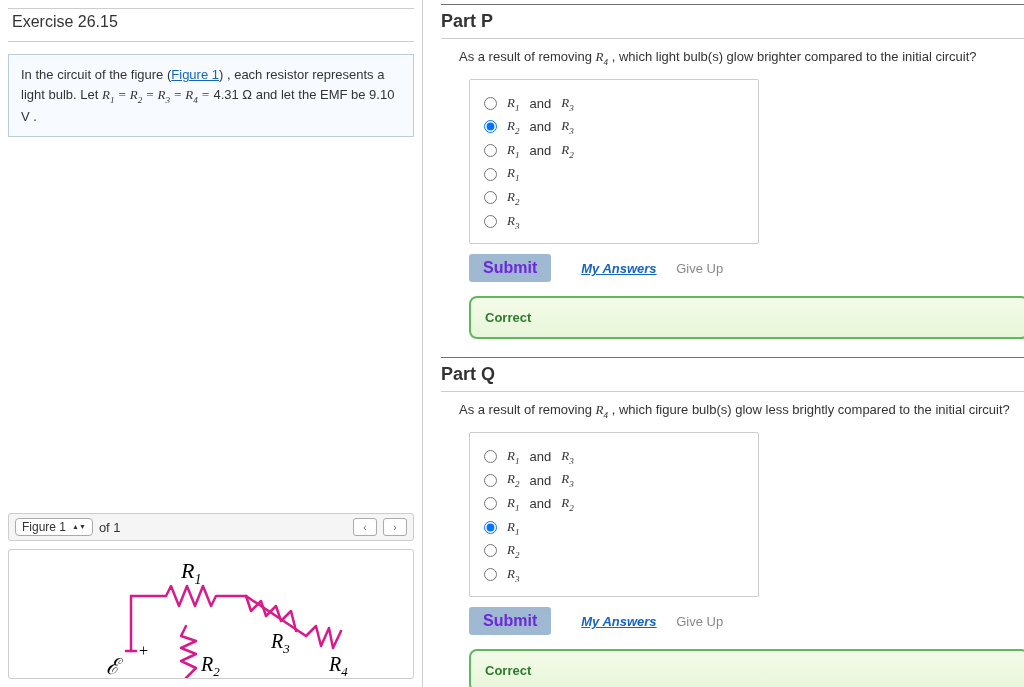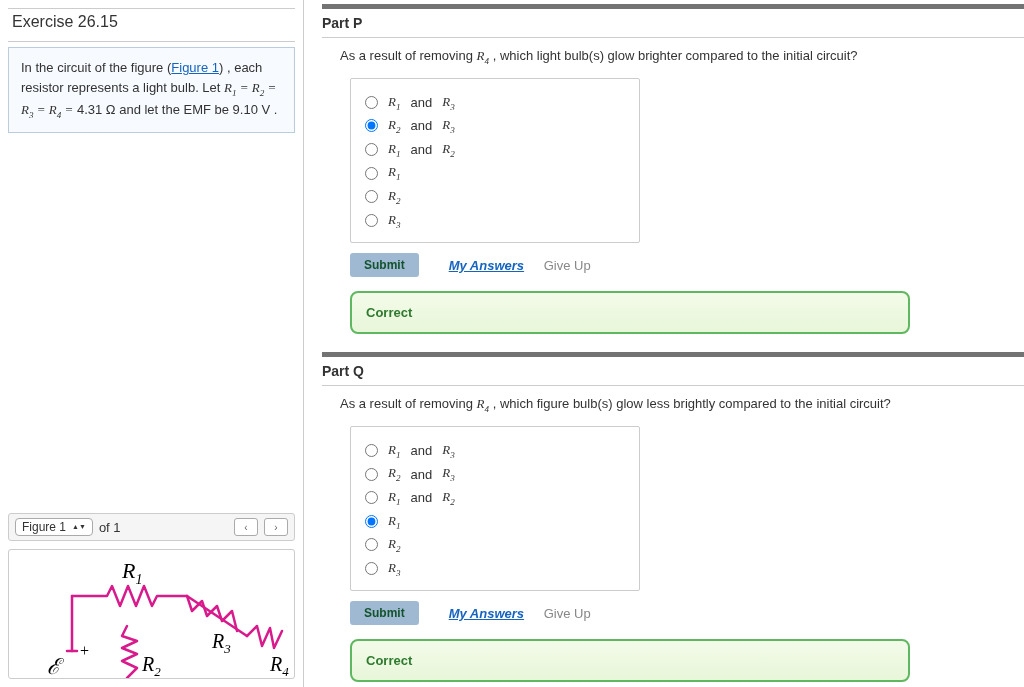--- a/index.html
+++ b/index.html
@@ -9,42 +9,42 @@
     font-size: 13px;
     color: #333;
     background: #fff;
   }
   .page {
     display: flex;
     width: 1024px;
     height: 687px;
   }
   .left-col {
-    width: 304px;
+    width: 423px;
     border-right: 1px solid #ccc;
     padding: 8px;
     display: flex;
     flex-direction: column;
   }
   .right-col {
     flex: 1;
     padding: 0 0 0 18px;
     overflow: hidden;
   }
   .ex-title {
     font-size: 16px;
     padding: 4px 0 10px 4px;
     border-top: 1px solid #ccc;
     border-bottom: 1px solid #ccc;
   }
   .intro-box {
     border: 1px solid #bcd;
     background: #f7fbff;
     padding: 10px 12px;
-    margin-top: 5px;
+    margin-top: 12px;
     line-height: 1.5;
   }
   .intro-box a { color: #1564c0; text-decoration: underline; }
   .spacer { flex: 1; }
   .figure-bar {
     display: flex;
     align-items: center;
     gap: 6px;
     padding: 4px 6px;
     border: 1px solid #ccc;
@@ -82,24 +82,24 @@
     background: #fff;
     height: 130px;
     overflow: hidden;
     display: flex;
     align-items: flex-start;
     justify-content: center;
     padding-top: 6px;
   }
   .part-block { margin-top: 4px; }
   .part-title {
-    font-size: 14px;
+    font-size: 18px;
     font-weight: bold;
     padding: 6px 0;
-    border-top: 5px solid #737373;
+    border-top: 1px solid #737373;
     border-bottom: 1px solid #ccc;
   }
   .question-text { padding: 10px 0 12px 18px; font-size: 13px; }
   .answer-box {
     border: 1px solid #ccc;
     border-radius: 2px;
     margin-left: 28px;
     width: 290px;
     padding: 12px 14px 10px 14px;
     background: #fff;
@@ -113,26 +113,26 @@
   }
   .radio-row input { margin: 0; }
   .btn-row {
     margin: 10px 0 0 28px;
     display: flex;
     align-items: center;
     gap: 30px;
   }
   .submit-btn {
     background: #9fb9d3;
-    color: #14532d;
+    color: #6d28d9;
     border: none;
     border-radius: 3px;
     padding: 5px 14px;
     font-weight: bold;
-    font-size: 12px;
+    font-size: 16px;
     cursor: pointer;
   }
   .link-my { color: #1564c0; text-decoration: underline; font-weight: bold; cursor: pointer; font-style: italic; }
   .link-give { color: #888; margin-left: 16px; cursor: pointer; }
   .correct-box {
     border: 2px solid #5fb85f;
     border-radius: 8px;
     background: linear-gradient(#f3fbe9, #e8f6d9);
     color: #2f7a2f;
     font-weight: bold;

